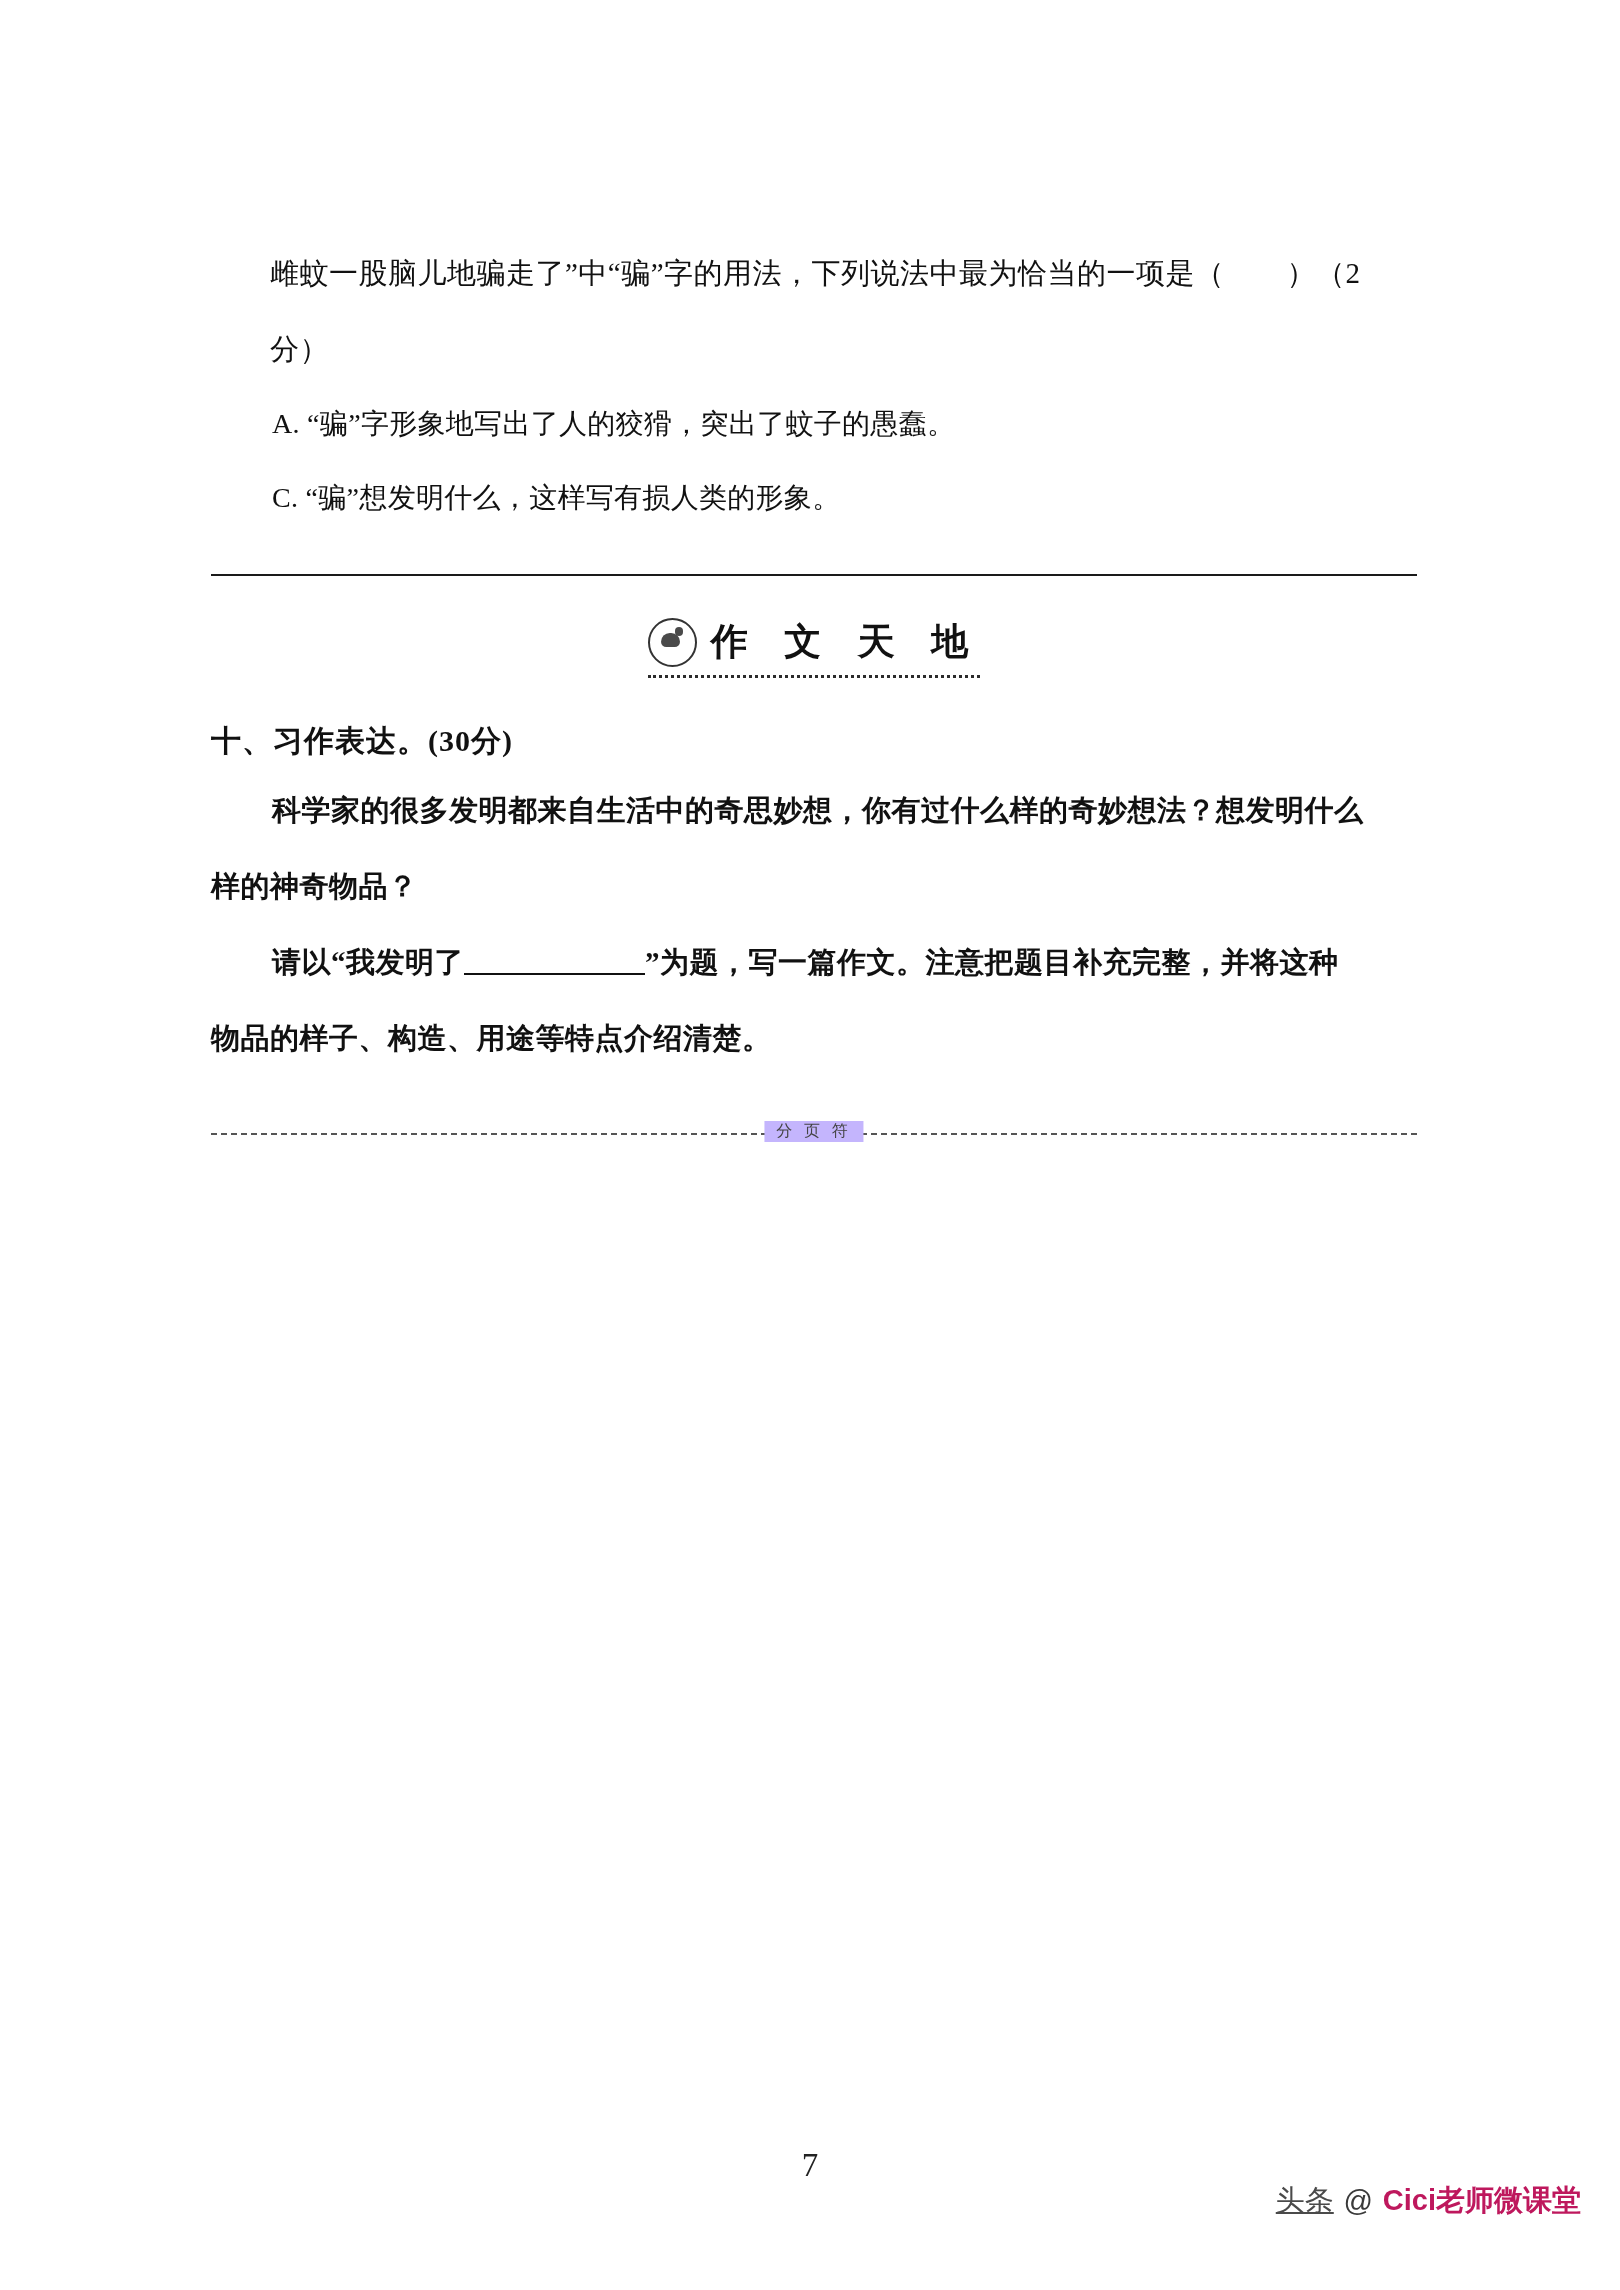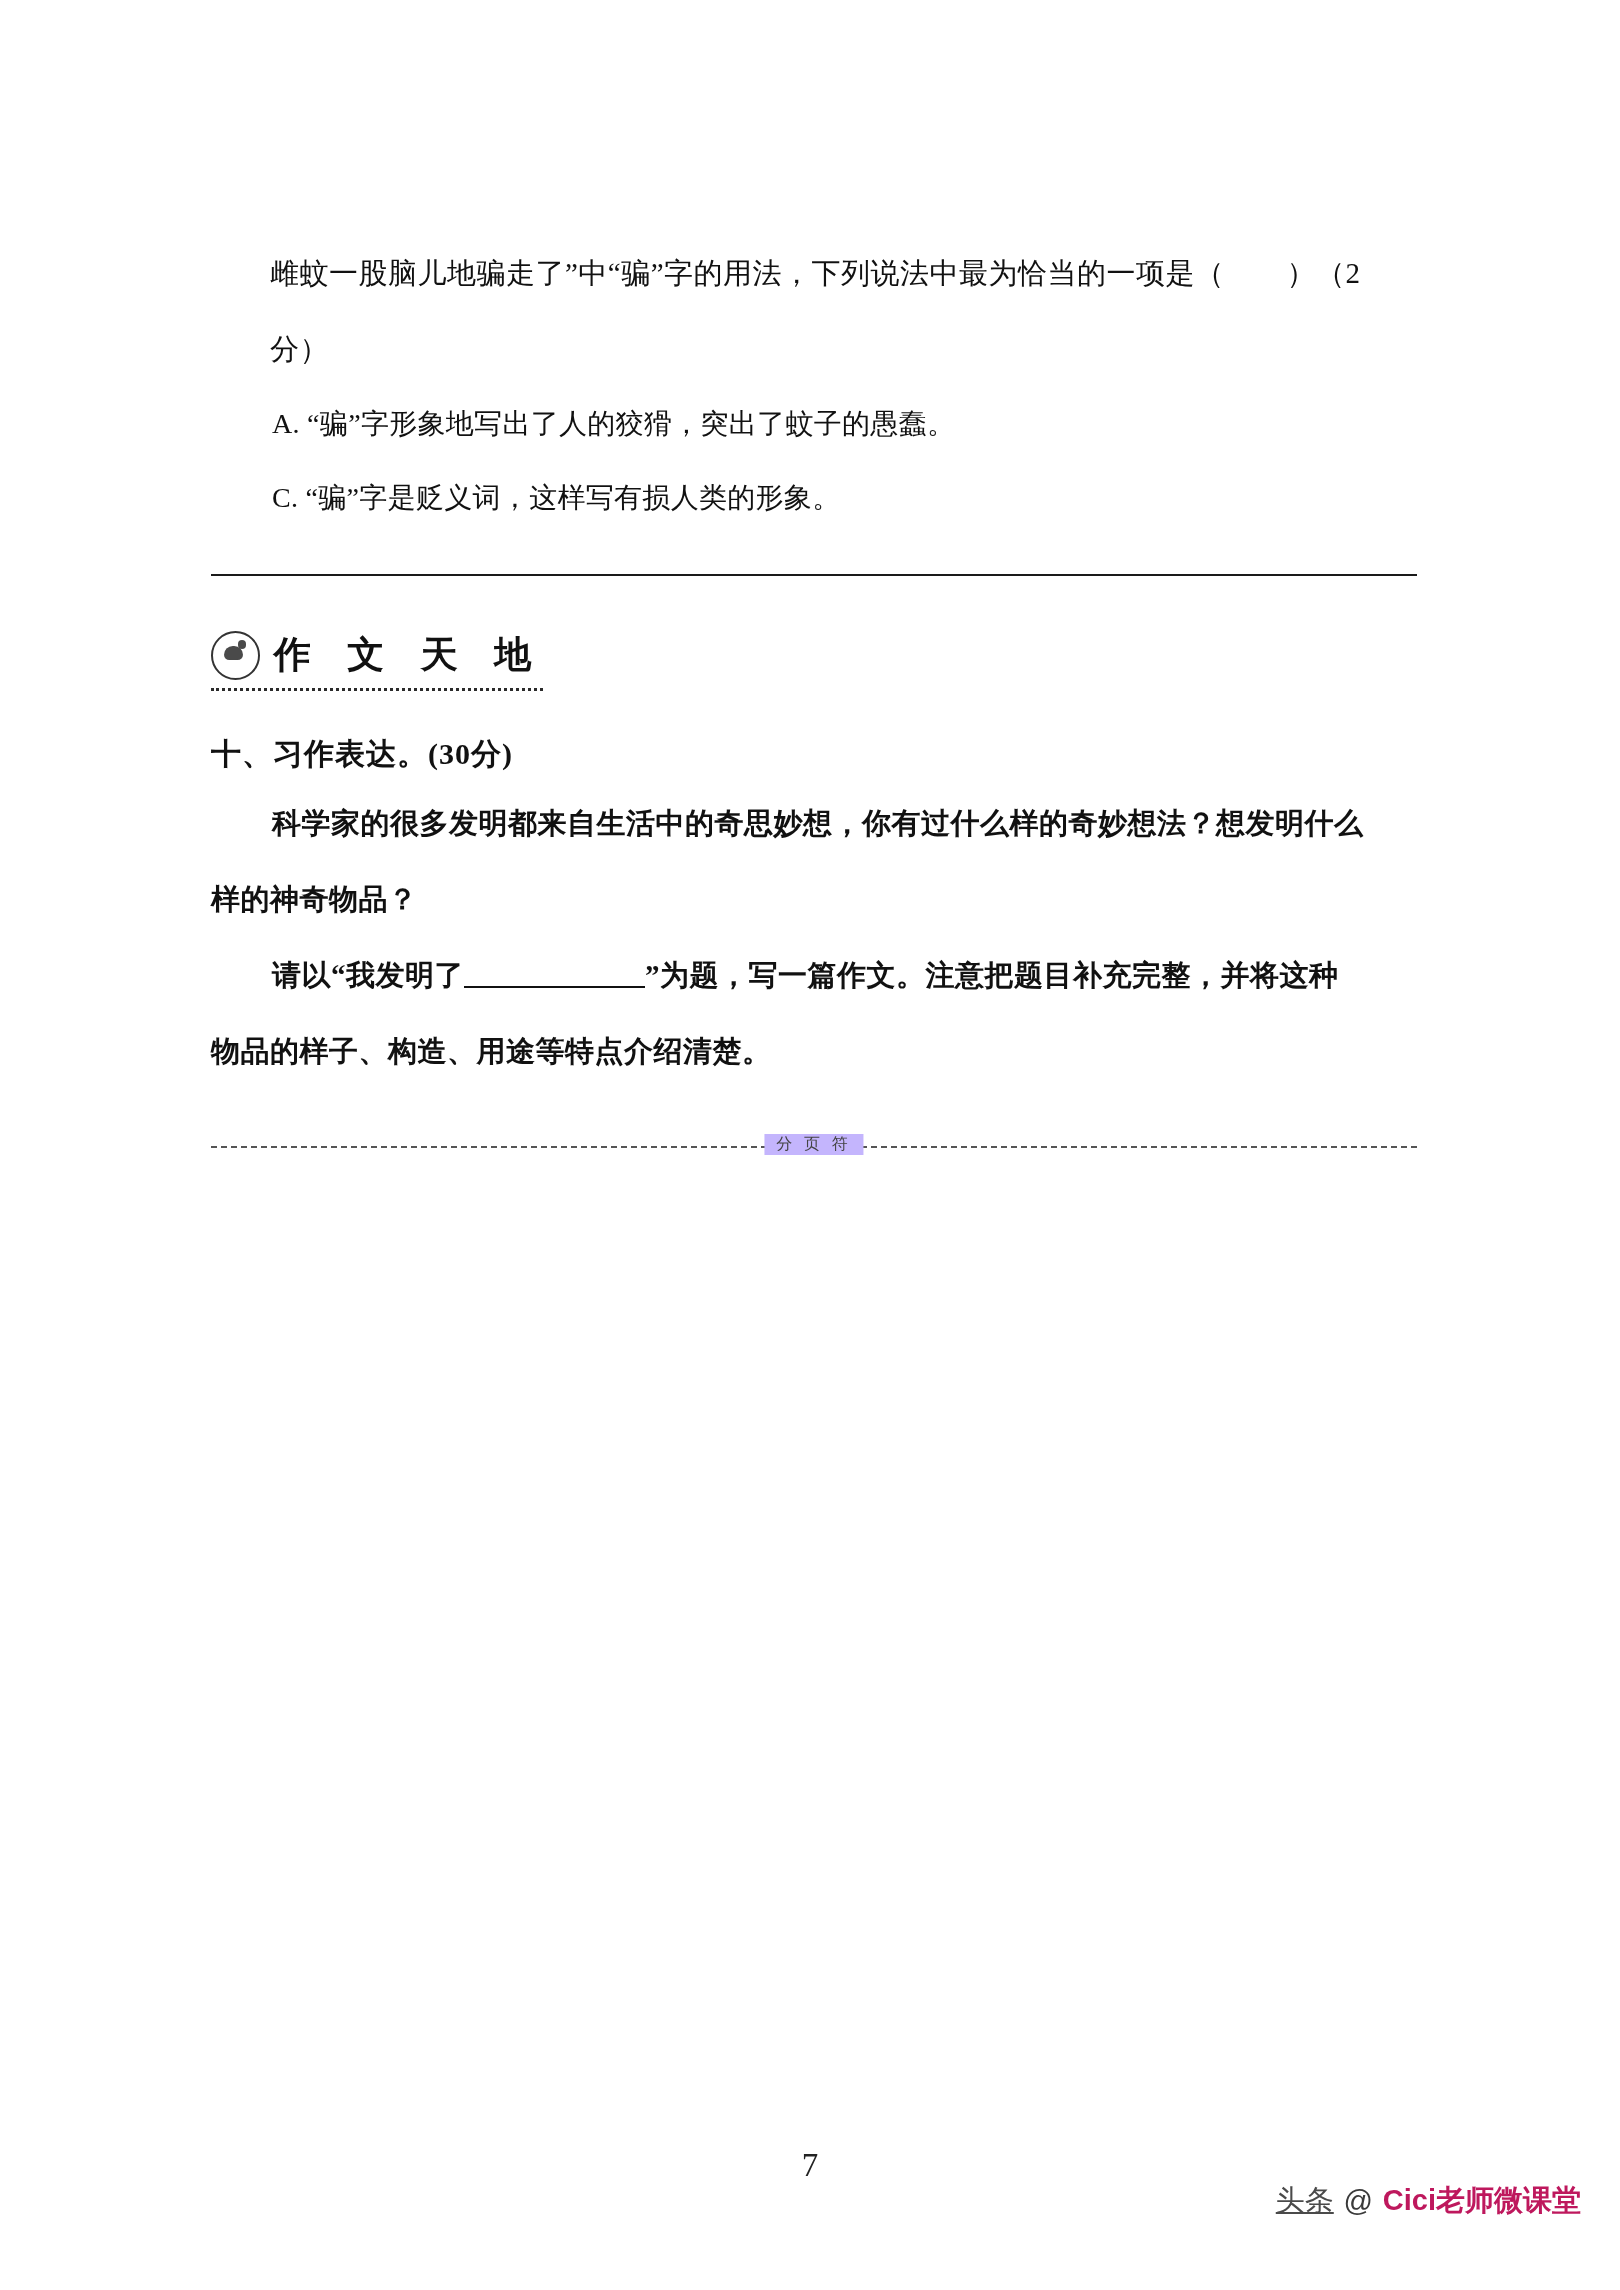--- a/index.html
+++ b/index.html
@@ -50,22 +50,23 @@
     margin-top: 7.8px;
     padding-left: 0px;
   }
   .answer-rule {
     margin-top: 39px;
     border-top: 2px solid #1a1a1a;
     width: 1206px;
     height: 0;
   }
   .section-banner {
-    margin-top: 54px;
+    margin-top: 41px;
     display: flex;
+    justify-content: center;
     align-items: center;
   }
   .banner-inner {
     display: flex;
     align-items: center;
     gap: 13.7px;
     padding-bottom: 7.8px;
     border-bottom: 3.9px dotted #2b2b2b;
   }
   .banner-icon {
@@ -180,21 +181,21 @@
 <body>
 
 <div class="page">
 
   <div class="content">
 
     <div class="q-line indent-hang">雌蚊一股脑儿地骗走了”中“骗”字的用法，下列说法中最为恰当的一项是（        ）（2</div>
     <div class="q-line indent-hang">分）</div>
 
     <div class="opt">A. “骗”字形象地写出了人的狡猾，突出了蚊子的愚蠢。</div>
-    <div class="opt">C. “骗”字是贬义词，这样写有损人类的形象。</div>
+    <div class="opt">C. “骗”想发明什么，这样写有损人类的形象。</div>
 
 
     <div class="answer-rule"></div>
 
     <div class="section-banner">
       <div class="banner-inner">
         <span class="banner-icon"></span>
         <span class="banner-title">作 文 天 地</span>
       </div>
     </div>

